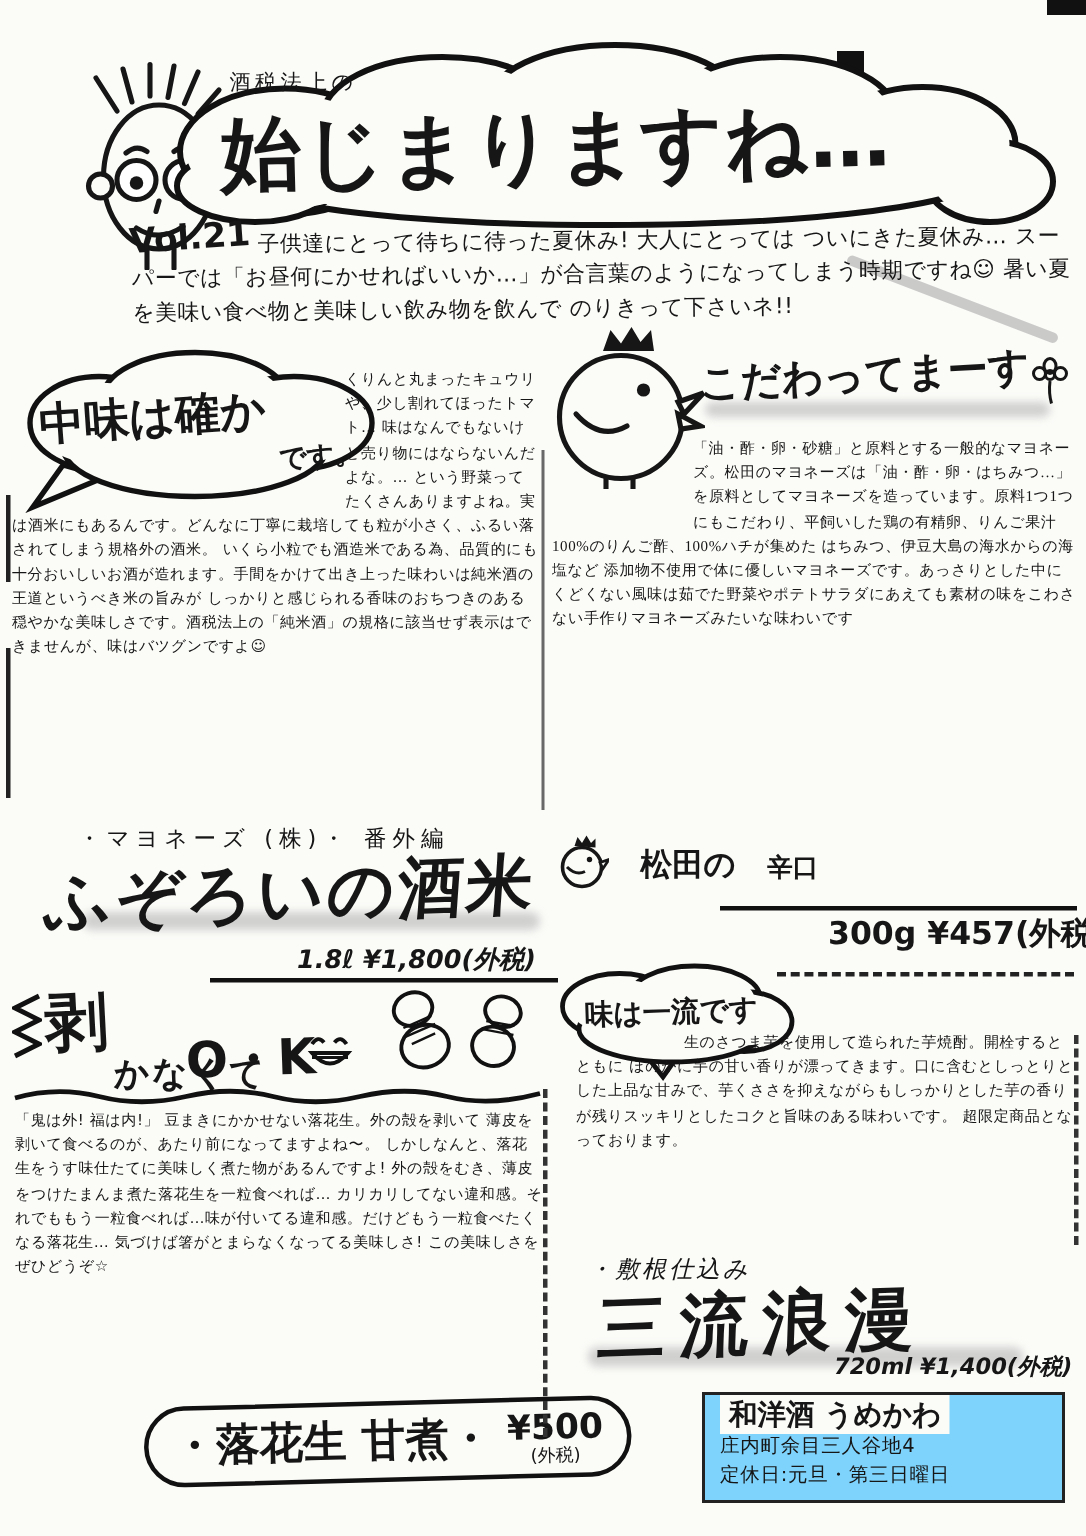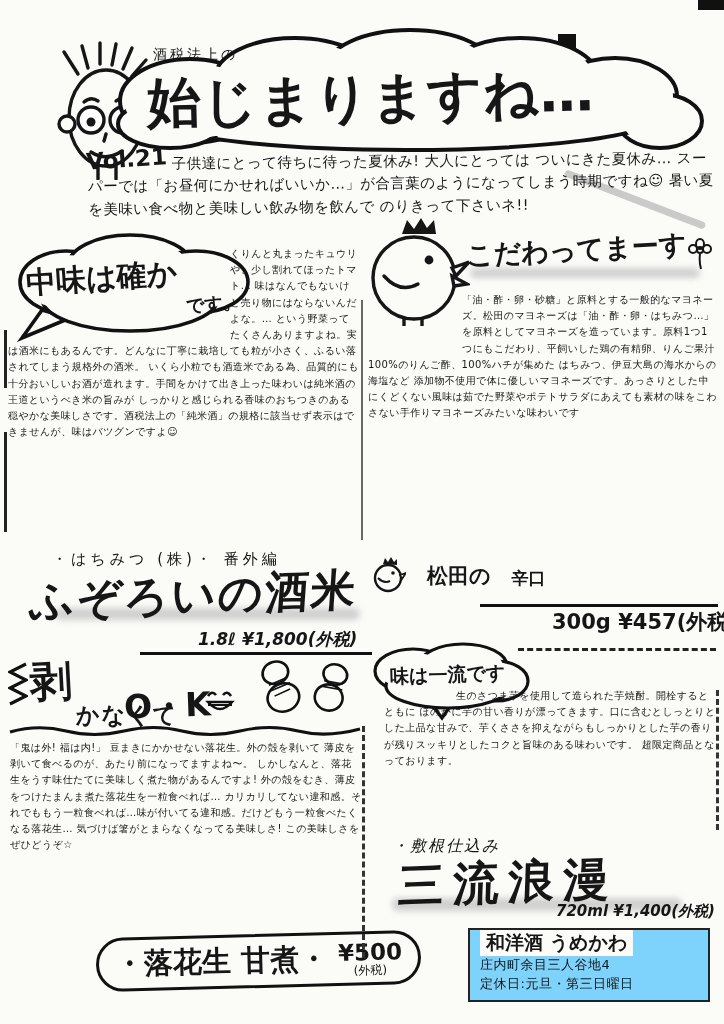--- a/index.html
+++ b/index.html
@@ -105,21 +105,21 @@
 </div>
 
 <div class="abs hand" style="left:8px;top:246px;width:352px;">
   <span style="float:left;width:222px;height:86px;"></span>
   <span>くりんと丸まったキュウリや、少し割れてほったトマト… 味はなんでもないけど売り物にはならないんだよな。… という野菜ってたくさんありますよね。実は酒米にもあるんです。どんなに丁寧に栽培しても粒が小さく、ふるい落されてしまう規格外の酒米。 いくら小粒でも酒造米である為、品質的にも十分おいしいお酒が造れます。手間をかけて出き上った味わいは純米酒の王道というべき米の旨みが しっかりと感じられる香味のおちつきのある穏やかな美味しさです。酒税法上の「純米酒」の規格に該当せず表示はできませんが、味はバツグンですよ☺</span>
 </div>
 
 <div class="abs vmark" style="left:4px;top:330px;height:58px;"></div>
 <div class="abs vmark" style="left:4px;top:432px;height:100px;"></div>
 
-<div class="abs" style="left:52px;top:550px;font-size:15px;letter-spacing:4px;">・はちみつ (株)・ 番外編</div>
+<div class="abs" style="left:52px;top:550px;font-size:15px;letter-spacing:4px;">・マヨネーズ (株)・ 番外編</div>
 <div class="abs smudge" style="left:55px;top:608px;width:305px;height:12px;"></div>
 <div class="abs heavy" style="left:30px;top:566px;font-size:44px;letter-spacing:2px;transform:rotate(-2deg) skewX(-6deg);white-space:nowrap;">ふぞろいの酒米</div>
 <div class="abs" style="left:198px;top:628px;font-size:17px;font-weight:700;font-style:italic;">1.8ℓ ¥1,800(外税)</div>
 <div class="abs solidline" style="left:140px;top:652px;width:232px;"></div>
 
 <div class="abs" style="left:8px;top:652px;width:356px;height:84px;">
   <svg class="abs" width="20" height="52" viewBox="0 0 20 52" style="left:0;top:10px;">
     <polyline points="18,2 2,10 18,18 2,26 18,34 2,42" fill="none" stroke="#111" stroke-width="3.2"></polyline>
   </svg>
   <span class="abs heavy" style="left:22px;top:2px;font-size:42px;transform:rotate(-3deg);">剥</span>
@@ -192,21 +192,21 @@
 <svg class="abs" width="24" height="32" viewBox="0 0 24 32" style="left:688px;top:238px;">
   <g fill="none" stroke="#161616" stroke-width="2">
     <ellipse cx="12" cy="6" rx="4" ry="5"></ellipse>
       <ellipse cx="5" cy="11" rx="4" ry="4"></ellipse>
     <ellipse cx="19" cy="11" rx="4" ry="4"></ellipse>
       <circle cx="12" cy="12" r="3"></circle>
     <path d="M12,16 Q11,24 13,31"></path>
   </g>
 </svg>
 
-<div class="abs hand" style="left:368px;top:292px;width:350px;">
+<div class="abs hand" style="left:368px;top:292px;width:350px;font-family:Liberation Serif, serif;">
   <span style="float:left;width:94px;height:56px;"></span>
   <span>「油・酢・卵・砂糖」と原料とする一般的なマヨネーズ。松田のマヨネーズは「油・酢・卵・はちみつ…」を原料としてマヨネーズを造っています。原料1つ1つにもこだわり、平飼いした鶏の有精卵、りんご果汁100%のりんご酢、100%ハチが集めた はちみつ、伊豆大島の海水からの海塩など 添加物不使用で体に優しいマヨネーズです。あっさりとした中にくどくない風味は茹でた野菜やポテトサラダにあえても素材の味をこわさない手作りマヨネーズみたいな味わいです</span>
 </div>
 
 <div class="abs" style="left:372px;top:556px;display:flex;align-items:flex-end;gap:21px;">
   <svg width="34" height="38" viewBox="0 0 34 38">
     <path d="M11,8 L13,2 L16,6 L19,1 L22,6 L25,3 L25,9 Z" fill="#161616"></path>
     <circle cx="16" cy="22" r="13" fill="#fbfbf8" stroke="#161616" stroke-width="2.4"></circle>
     <polygon points="28,19 34,17 30,23" fill="#fbfbf8" stroke="#161616" stroke-width="1.8"></polygon>
     <circle cx="21" cy="17" r="1.8" fill="#161616"></circle>

